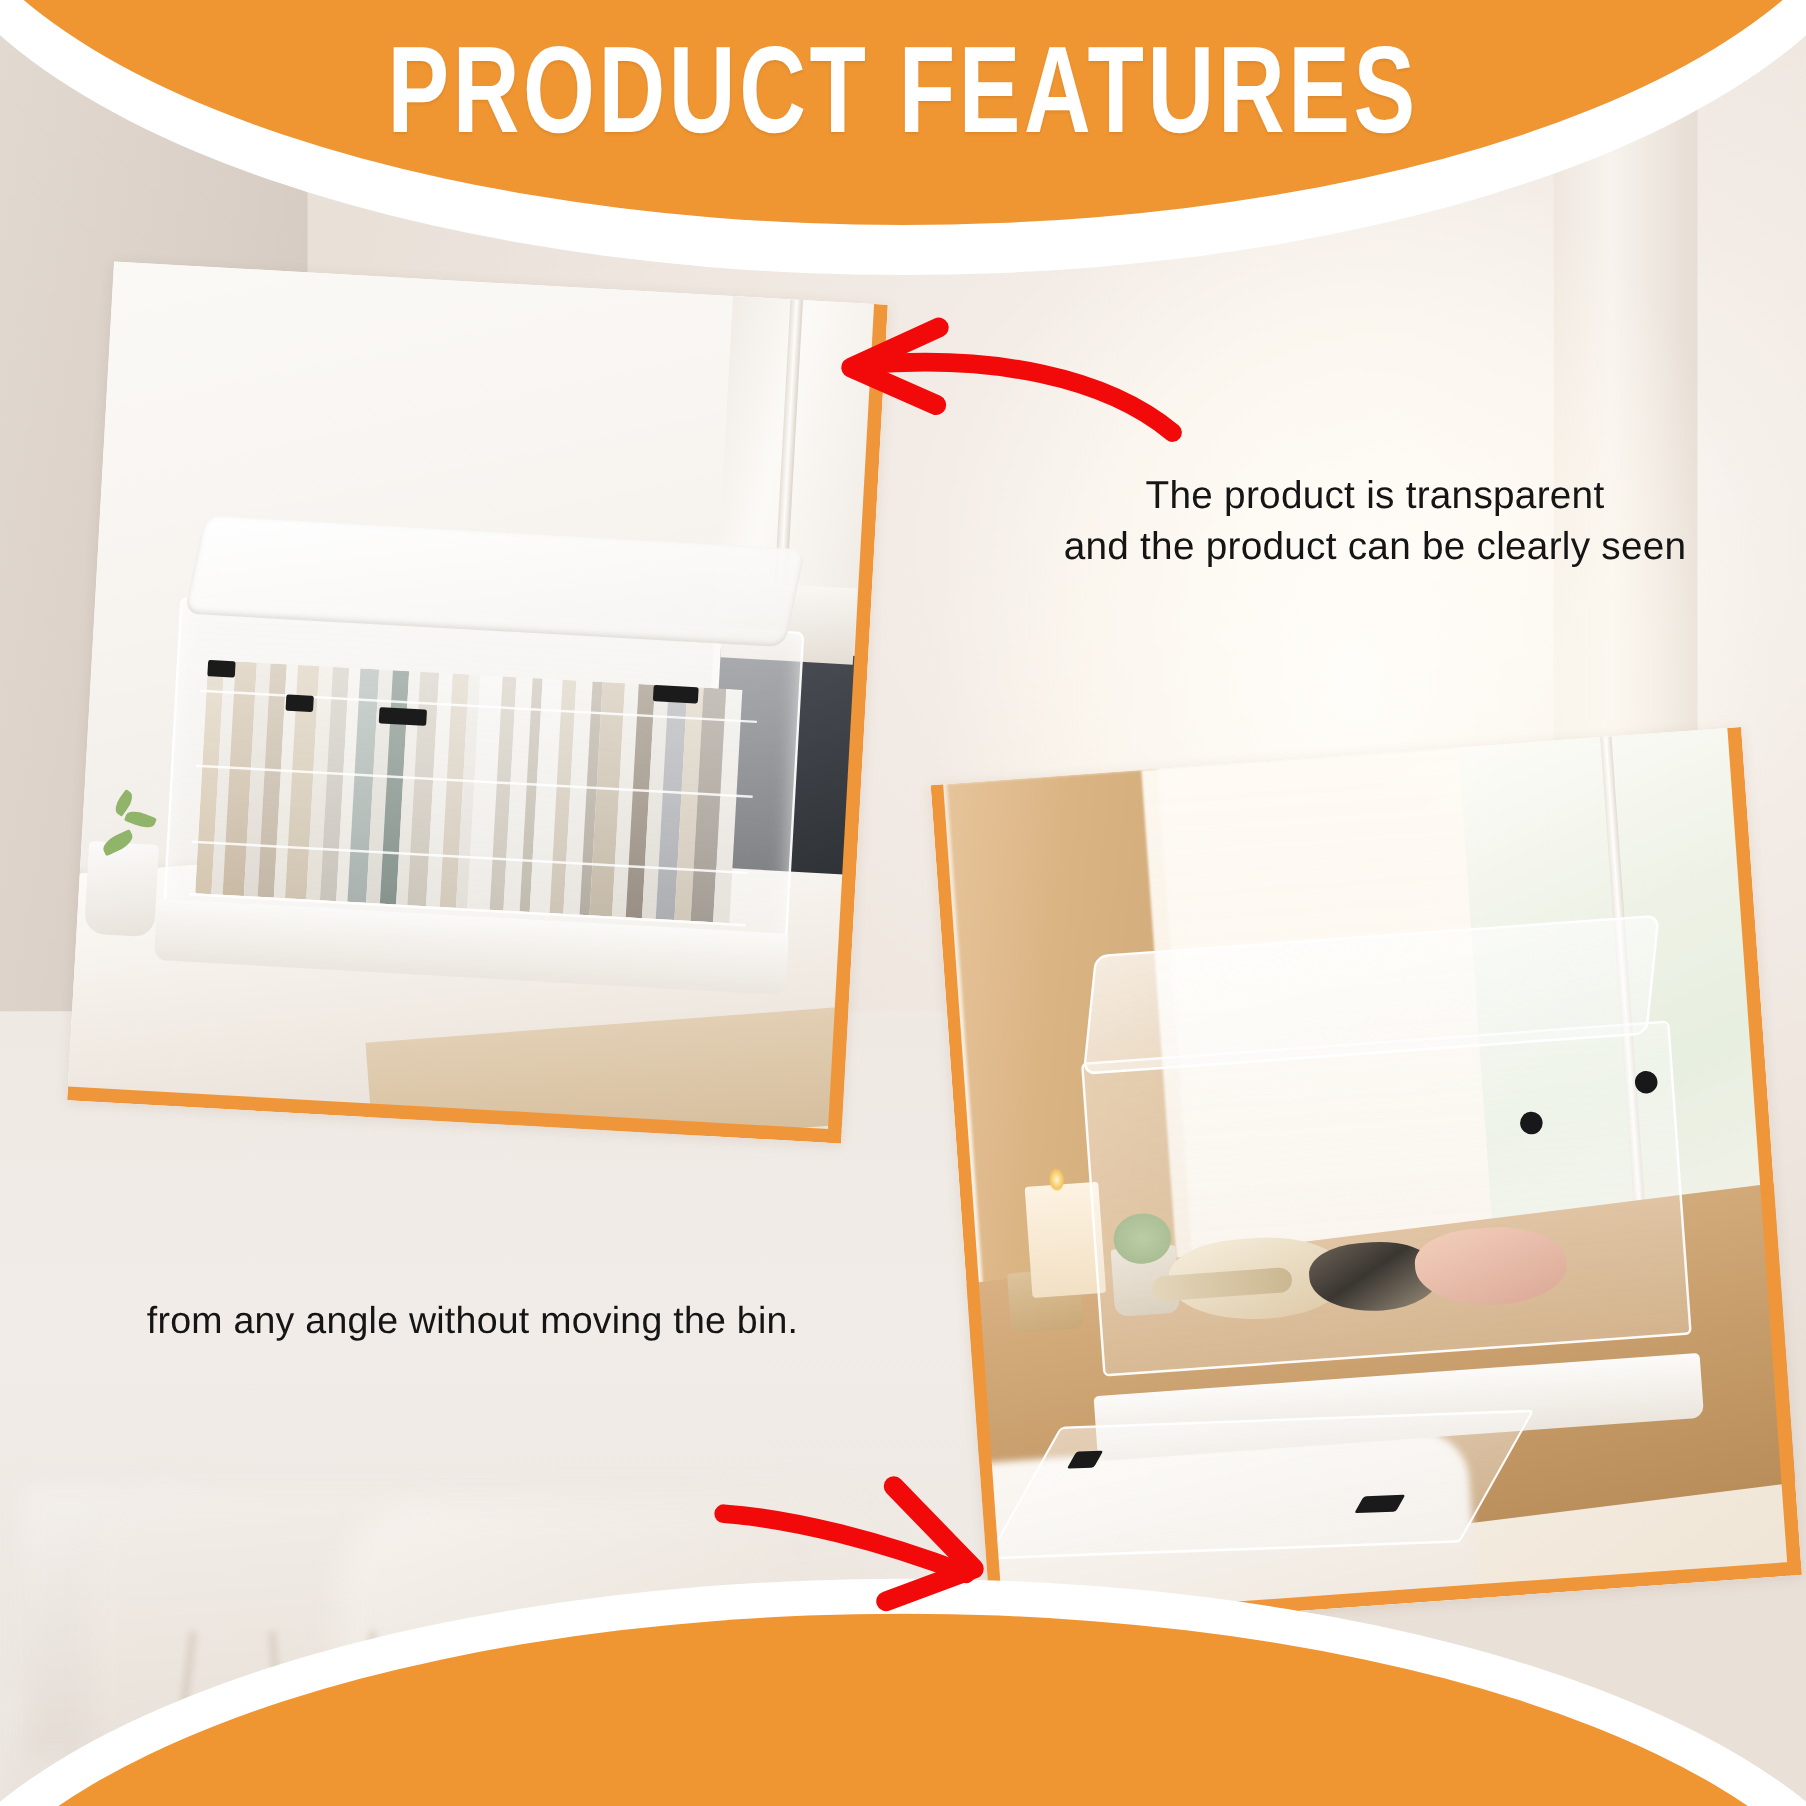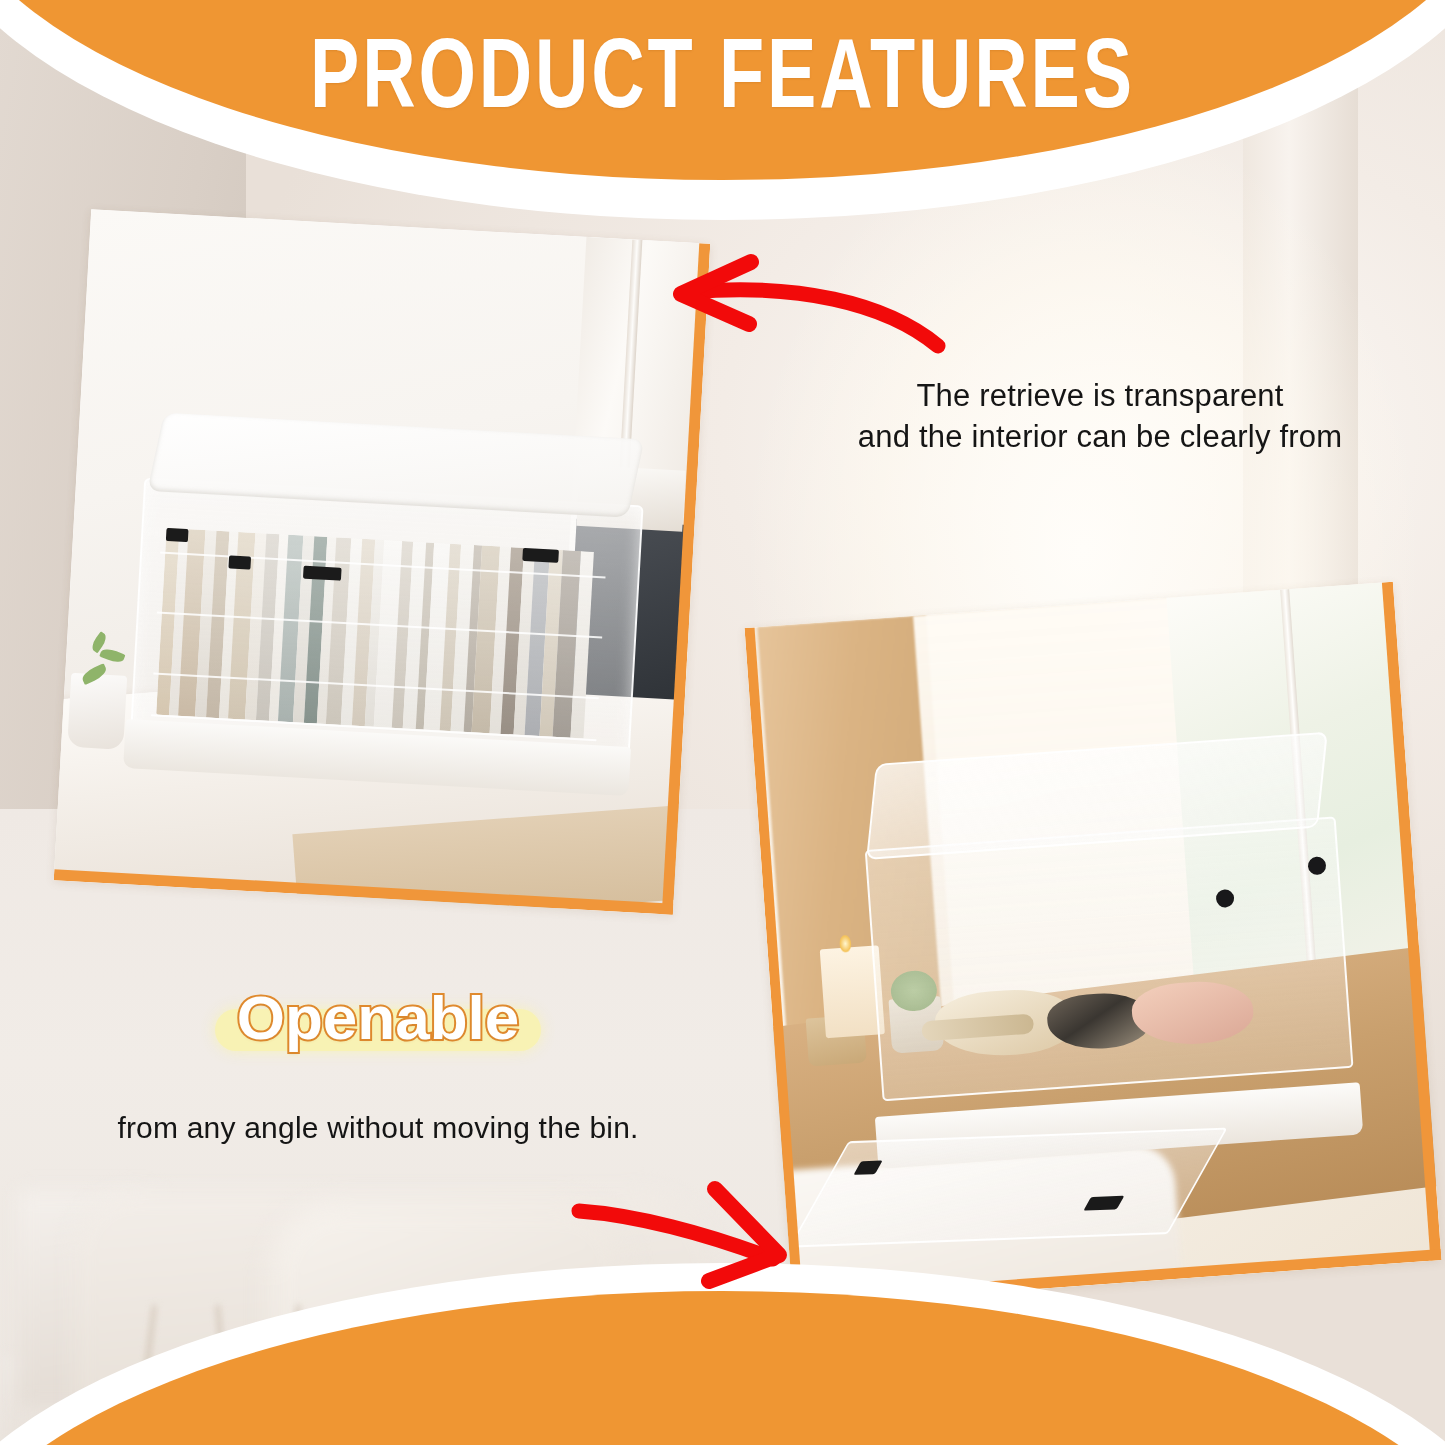--- a/index.html
+++ b/index.html
@@ -373,28 +373,24 @@
 
   <div class="arrow" style="left:575px;top:1175px;width:240px;height:115px;z-index:7;">
     <svg width="240" height="115" viewBox="0 0 240 115">
       <path d="M4 36 C 60 40, 130 58, 198 84" stroke="#f20a0a" stroke-width="15" fill="none" stroke-linecap="round"></path>
       <path d="M140 14 L 204 80 L 134 106" stroke="#f20a0a" stroke-width="16" fill="none" stroke-linecap="round" stroke-linejoin="round"></path>
     </svg>
   </div>
 
   <div class="feat f-transparent">
     <div class="feat-body">
-      <div>The retrieve is transparent</div>
-      <div>and the interior can be clearly from</div>
+      <div>The product is transparent</div>
+      <div>and the product can be clearly seen</div>
     </div>
   </div>
 
   <div class="feat f-openable">
-    <div class="hl-wrap">
-      <div class="hl-bar"></div>
-      <span class="hl-text">Openable</span>
-    </div>
     <div class="feat-body">
       <div>from any angle without moving the bin.</div>
     </div>
   </div>
 
 </div>
 
 </body></html>

